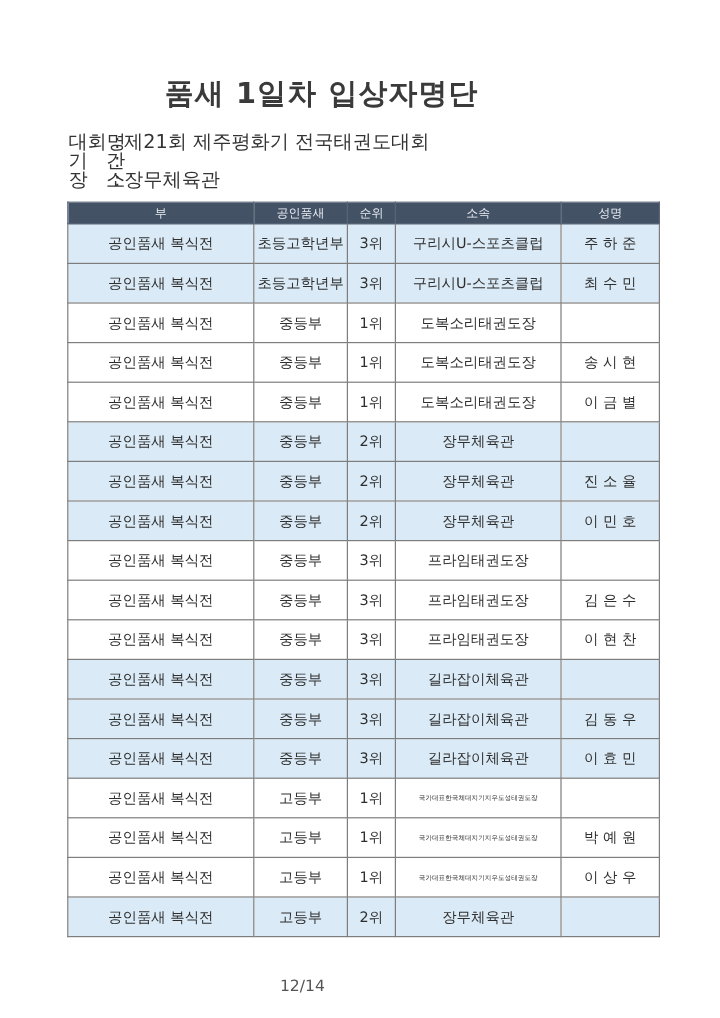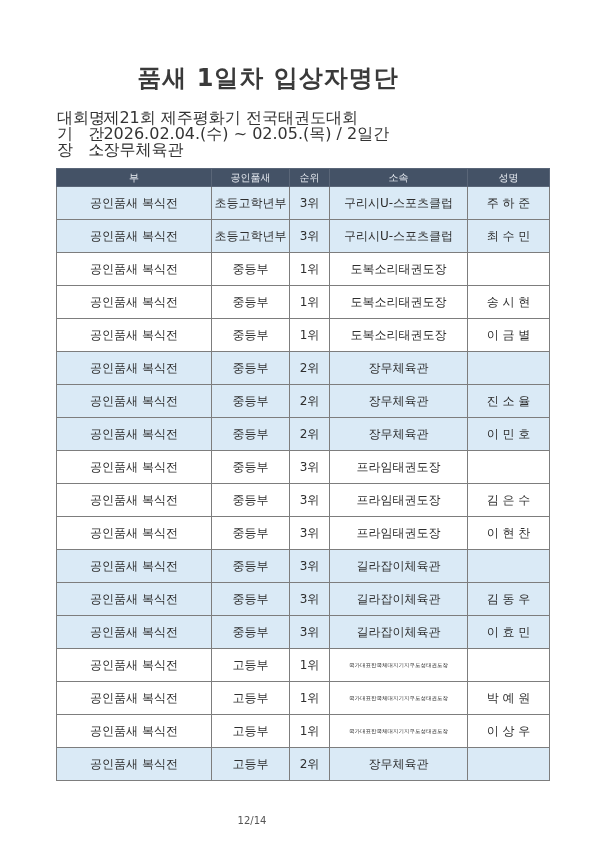--- a/index.html
+++ b/index.html
@@ -30,38 +30,37 @@
   .results-table td {
     height: 33px; text-align: center; vertical-align: middle;
     border: 1px solid #7d7d7d; color: #2e2e2e; white-space: nowrap; overflow: hidden;
   }
   .results-table tr.hl td { background: #daeaf6; }
   .results-table tr.plain td { background: #ffffff; }
   .results-table td.small { font-size: 5.5px; letter-spacing: 0; }
 
   .page-number {
     position: absolute; top: 815px; left: 0; width: 504px;
-    text-align: center; font-size: 10px; color: #555;
+    text-align: center; font-size: 13px; color: #555;
   }
 </style>
 </head>
 <body>
 
 <div class="page-title">품새 1일차 입상자명단</div>
 
 <div class="meta">
   <div class="meta-row">
     <span class="meta-label">대회명</span>
       <span class="meta-sep">:</span>
       <span>제21회 제주평화기 전국태권도대회</span>
   </div>
   <div class="meta-row">
     <span class="meta-label" style="white-space:pre">기   간</span>
       <span class="meta-sep">:</span>
-      <span>2026.02.04.(수) ~ 02.05.(목) / 2일간</span>
   </div>
   <div class="meta-row">
     <span class="meta-label" style="white-space:pre">장   소</span>
       <span class="meta-sep">:</span>
       <span>장무체육관</span>
   </div>
 </div>
 
 <table class="results-table">
   <colgroup>

